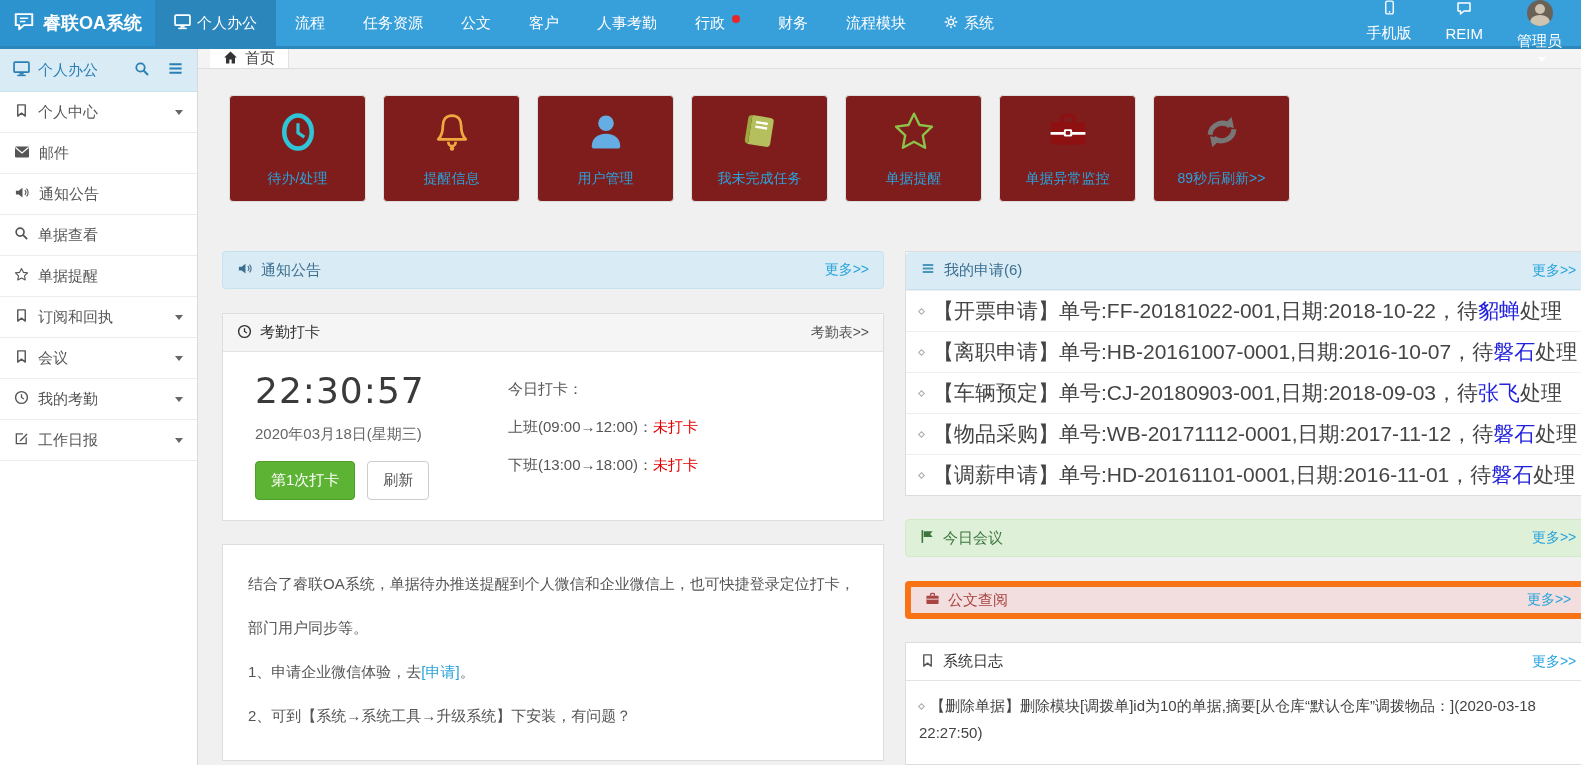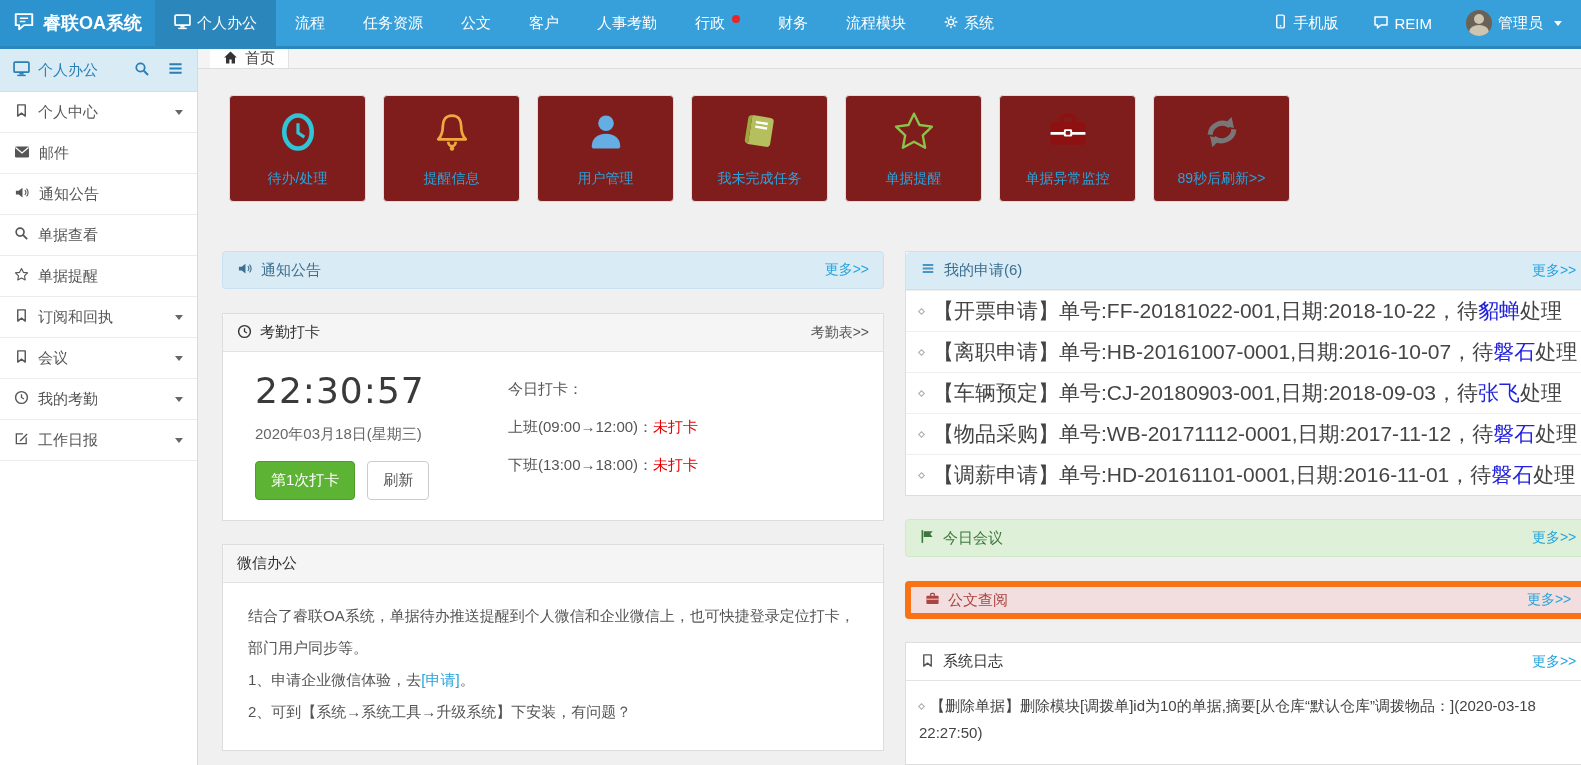--- a/index.html
+++ b/index.html
@@ -5,21 +5,21 @@
   * { margin:0; padding:0; box-sizing:border-box; }
   html,body { width:1581px; height:765px; overflow:hidden; font-family:"Liberation Sans",sans-serif; background:#f0f0f0; }
 
   
   .navbar { height:49px; background:#379fda; border-bottom:3px solid #2b86bb; display:flex; align-items:stretch; color:#fff; }
   .logo { width:155px; background:#2d93cf; display:flex; align-items:center; justify-content:center; gap:8px; font-size:18px; font-weight:bold; }
   .nav-item { display:flex; align-items:center; gap:6px; padding:0 19px; font-size:15px; cursor:pointer; position:relative; }
   .nav-item.active { background:#2b86bb; }
   .nav-dot { width:8px; height:8px; border-radius:50%; background:#e8262a; display:inline-block; margin-left:1px; margin-bottom:8px; }
   .nav-right { margin-left:auto; display:flex; align-items:stretch; padding-right:2px; }
-  .nav-right .nav-item { padding:0 17px; }
+  .nav-right .nav-item { padding:0 17px;flex-direction:column; }
   .avatar { width:26px; height:26px; border-radius:50%; background:#6b6257; overflow:hidden; position:relative; flex:none; }
   .avatar:before { content:""; position:absolute; left:8px; top:4px; width:10px; height:10px; border-radius:50%; background:#cfc4b2; }
   .avatar:after  { content:""; position:absolute; left:3px; top:15px; width:20px; height:14px; border-radius:50% 50% 0 0; background:#cfc4b2; }
   .caret-w { width:0; height:0; border-left:4px solid transparent; border-right:4px solid transparent; border-top:5px solid #fff; margin-left:5px; }
 
   
   .main { display:flex; height:716px; }
   .sidebar { width:198px; flex:none; background:#fff; border-right:1px solid #d9d9d9; }
   .side-head { height:43px; background:#d9ecf6; display:flex; align-items:center; padding:0 13px; gap:8px; color:#2a7fb5; font-size:15px; border-bottom:1px solid #c9e2ef; }
   .side-head .sp { flex:1; }
@@ -60,21 +60,21 @@
   .att-time { font-size:36px; color:#3a3a3a; font-family:"DejaVu Sans",sans-serif; letter-spacing:1px; }
   .att-date { font-size:15px; color:#666; margin-top:14px; }
   .att-btns { display:flex; gap:12px; margin-top:17px; }
   .btn-green { background:#5db334; border:1px solid #4f9c2a; color:#fff; font-size:15px; padding:9px 15px; border-radius:4px; cursor:pointer; font-family:inherit; }
   .btn-plain { background:#fff; border:1px solid #ccc; color:#555; font-size:15px; padding:9px 15px; border-radius:4px; cursor:pointer; font-family:inherit; }
   .att-right { flex:1; padding-top:10px; font-size:15px; color:#555; }
   .att-line { margin-top:19px; }
   .red { color:#e60000; }
 
   
-  .wx-body { padding:17px 25px 22px 25px; font-size:15px; color:#555; line-height:32px; }
+  .wx-body { padding:17px 25px 22px 25px; font-size:15px; color:#555; line-height:44px; }
   .link-blue { color:#28a3dc; cursor:pointer; }
 
   
   .app-row { height:41px; display:flex; align-items:center; gap:9px; padding:0 13px; font-size:21px; color:#444; border-top:1px solid #efefef; white-space:nowrap; overflow:hidden; cursor:pointer; }
   .app-row:first-of-type { border-top:none; }
   .diamond { width:5px; height:5px; border:1px solid #aaa; transform:rotate(45deg); flex:none; }
   .name-link { color:#2222dd; cursor:pointer; }
 
   
   .log-body { padding:11px 13px 18px 13px; font-size:15px; color:#444; line-height:27px; }
@@ -394,23 +394,20 @@
                 <span>上班(09:00→12:00)：</span><span class="red">未打卡</span>
               </div>
               <div class="att-line">
                 <span>下班(13:00→18:00)：</span><span class="red">未打卡</span>
               </div>
             </div>
           </div>
         </div>
 
         <div class="panel" style="margin-top:23px">
-          <div class="phead phead-gray">
-            <span>微信办公</span>
-          </div>
           <div class="wx-body">
             <div>结合了睿联OA系统，单据待办推送提醒到个人微信和企业微信上，也可快捷登录定位打卡，部门用户同步等。</div>
             <div>
               <span>1、申请企业微信体验，去</span><span class="link-blue">[申请]</span><span>。</span>
             </div>
             <div>2、可到【系统→系统工具→升级系统】下安装，有问题？</div>
           </div>
         </div>
       </div>
 

